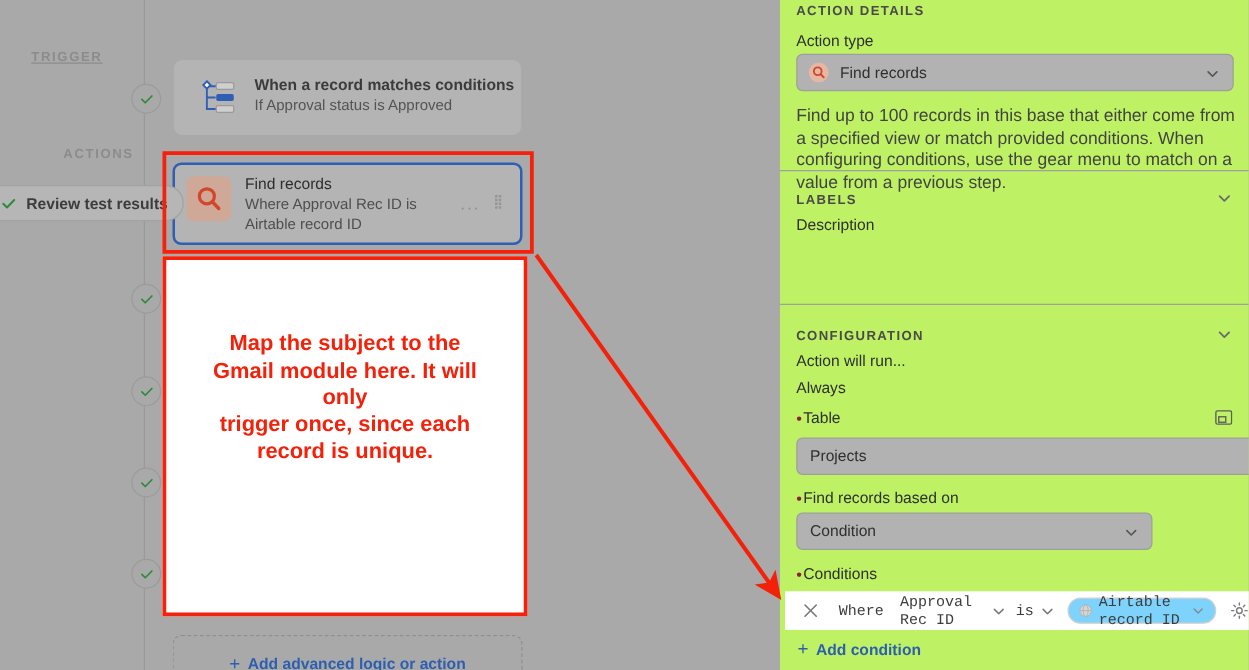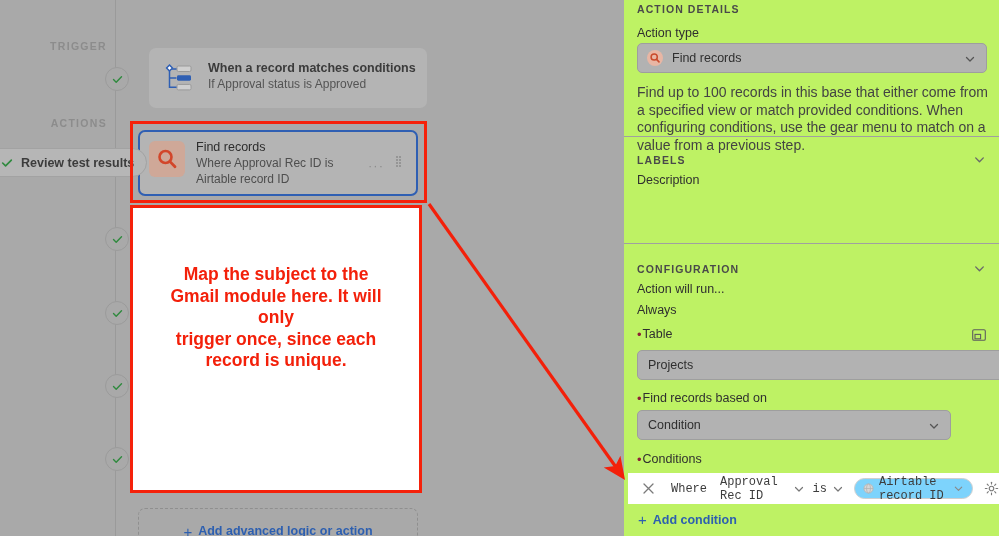--- a/index.html
+++ b/index.html
@@ -11,30 +11,30 @@
     -webkit-font-smoothing:antialiased;
   }
   #root{position:absolute;inset:0;}
 
   
   .canvas{position:absolute;left:0;top:0;width:624px;height:536px;background:#a9a9a9;overflow:hidden;}
 
   .rail{position:absolute;left:115px;top:0;width:1px;height:536px;background:#9a9a9a;}
 
   .sec-label{position:absolute;right:0;font-size:10.5px;font-weight:700;letter-spacing:1.3px;color:#8c8c8c;}
-  #trigger-label{left:0;width:107px;text-align:right;top:40px;}
+  #trigger-label{left:0;width:107px;text-align:center;top:40px;text-decoration:underline;}
   #actions-label{left:0;width:107px;text-align:right;top:117px;}
 
   .node{position:absolute;width:22px;height:22px;border-radius:50%;background:#a9a9a9;border:1px solid #9b9b9b;
         left:105px;display:flex;align-items:center;justify-content:center;}
   .node svg{display:block;}
 
   
   .card{position:absolute;background:#b4b4b4;border-radius:7px;display:flex;align-items:flex-start;}
-  #trigger-card{left:149px;top:48px;width:278px;height:60px;padding:0;}
+  #trigger-card{left:139px;top:48px;width:278px;height:60px;padding:0;justify-content:center;}
   #trigger-card .c-icon{width:34px;height:34px;margin:13px 0 0 13px;flex:none;}
   #trigger-card .c-text{margin:12px 0 0 12px;}
   .c-title{font-size:12.5px;font-weight:700;color:#3b3b3b;line-height:16px;}
   .c-sub{font-size:12px;color:#545454;line-height:16px;margin-top:0;}
 
   
   #find-card{
     position:absolute;left:138px;top:130px;width:280px;height:66px;
     background:#b4b4b4;border:2px solid #2f5fb3;border-radius:7px;
     display:flex;align-items:flex-start;box-sizing:border-box;
@@ -259,21 +259,21 @@
         <svg width="12" height="12" viewBox="0 0 12 12">
             <path d="M2.5 4.5 L6 8 L9.5 4.5" fill="none" stroke="#555" stroke-width="1.3" stroke-linecap="round" stroke-linejoin="round"></path>
           </svg>
       </span>
     </div>
 
     <div style="position:absolute;left:13px;top:391px;display:flex;align-items:center;">
       <span class="req">•</span>
       <span class="fld-label">Find records based on</span>
     </div>
-    <div class="input" style="position:absolute;left:13px;top:410px;width:314px;">
+    <div class="input" style="position:absolute;left:13px;top:410px;width:285px;">
       <span>Condition</span>
       <span class="chev">
         <svg width="12" height="12" viewBox="0 0 12 12">
             <path d="M2.5 4.5 L6 8 L9.5 4.5" fill="none" stroke="#555" stroke-width="1.3" stroke-linecap="round" stroke-linejoin="round"></path>
           </svg>
       </span>
     </div>
 
     <div style="position:absolute;left:13px;top:452px;display:flex;align-items:center;">
       <span class="req">•</span>

